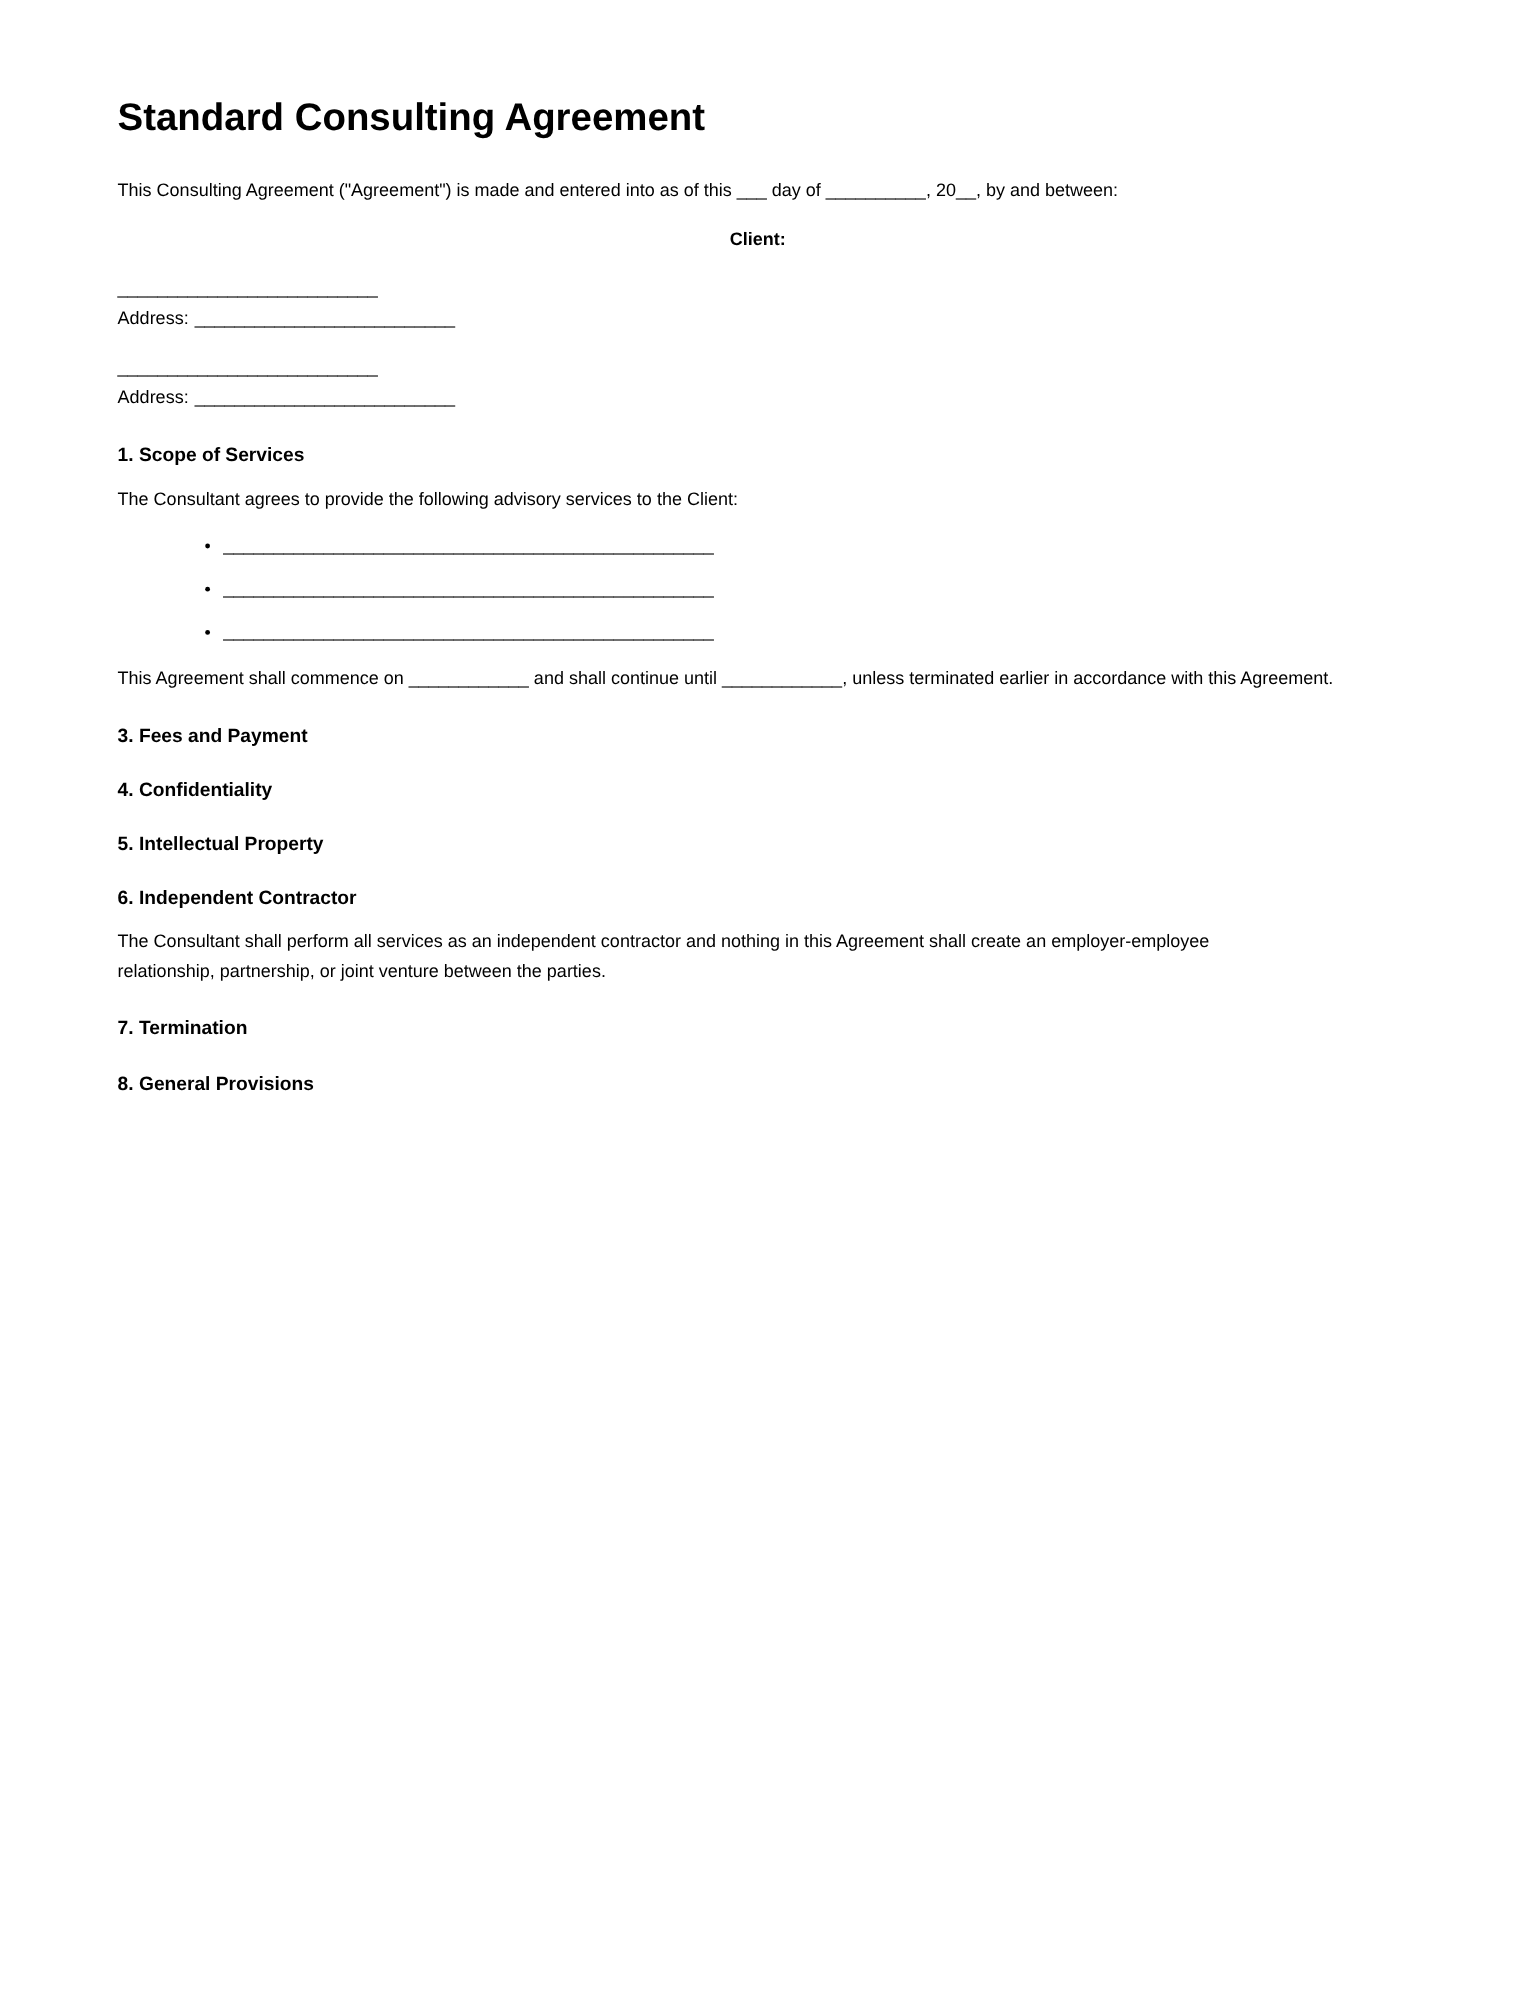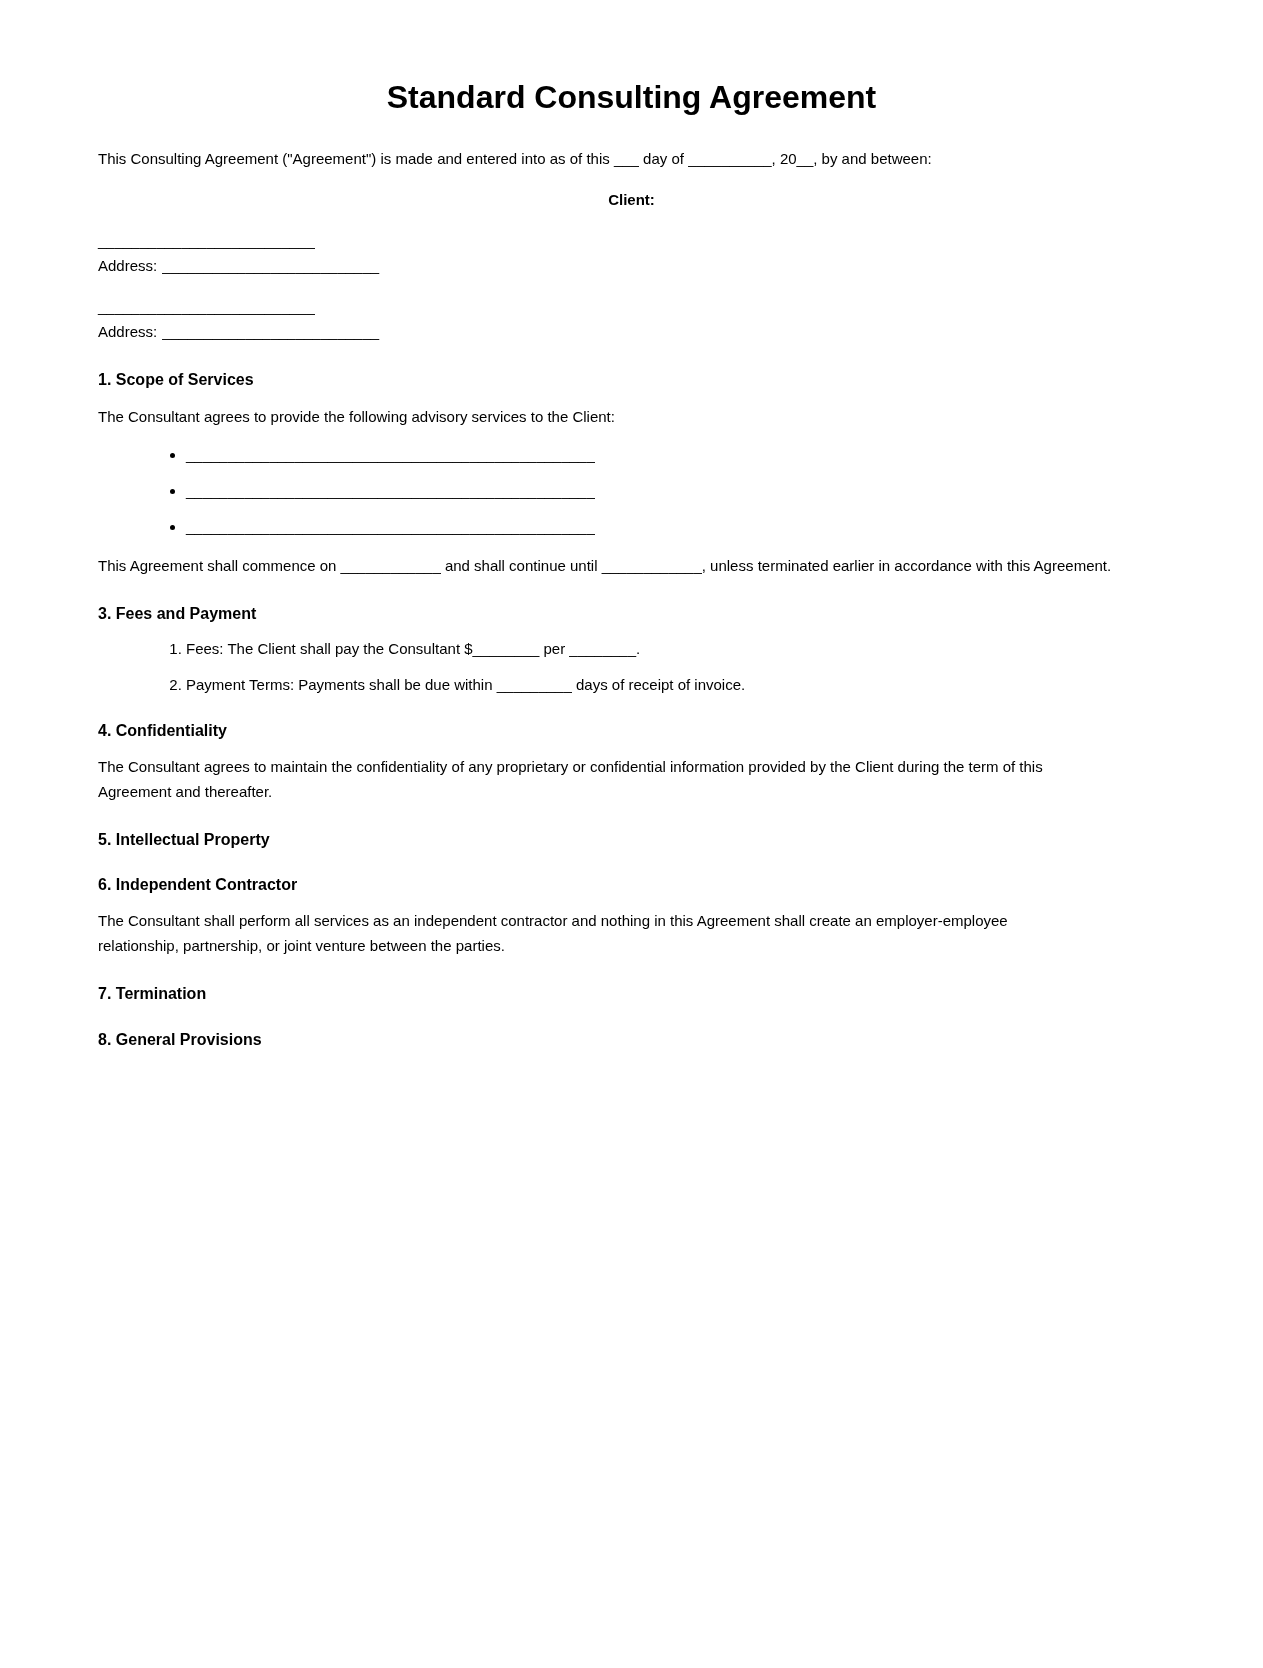--- a/index.html
+++ b/index.html
@@ -20,21 +20,20 @@
     width: 1263px;
     height: 1268px;           
     overflow: hidden;
     box-sizing: border-box;
     padding: 78px 98px 0 98px;
   }
   h1 {
     font-size: 32px;
     line-height: 1.2;
     font-weight: bold;
-    text-align: center;
     margin: 0 0 30px 0;
   }
   h2 {
     font-size: 16px;
     line-height: 1.2;
     font-weight: bold;
     margin: 26px 0 14px 0;
   }
   p {
     margin: 0 0 16px 0;
@@ -79,28 +78,22 @@
   <p>The Consultant agrees to provide the following advisory services to the Client:</p>
   <ul>
     <li>_________________________________________________</li>
     <li>_________________________________________________</li>
     <li>_________________________________________________</li>
   </ul>
 
   <p>This Agreement shall commence on ____________ and shall continue until ____________, unless terminated earlier in accordance with this Agreement.</p>
 
   <h2>3. Fees and Payment</h2>
-  <ol>
-    <li>Fees: The Client shall pay the Consultant $________ per ________.</li>
-    <li>Payment Terms: Payments shall be due within _________ days of receipt of invoice.</li>
-  </ol>
 
   <h2>4. Confidentiality</h2>
-  <p>The Consultant agrees to maintain the confidentiality of any proprietary or confidential information provided by the Client during the term of this
-Agreement and thereafter.</p>
 
   <h2>5. Intellectual Property</h2>
 
   <h2>6. Independent Contractor</h2>
   <p>The Consultant shall perform all services as an independent contractor and nothing in this Agreement shall create an employer-employee
 relationship, partnership, or joint venture between the parties.</p>
 
   <h2>7. Termination</h2>
 
   <h2>8. General Provisions</h2>

